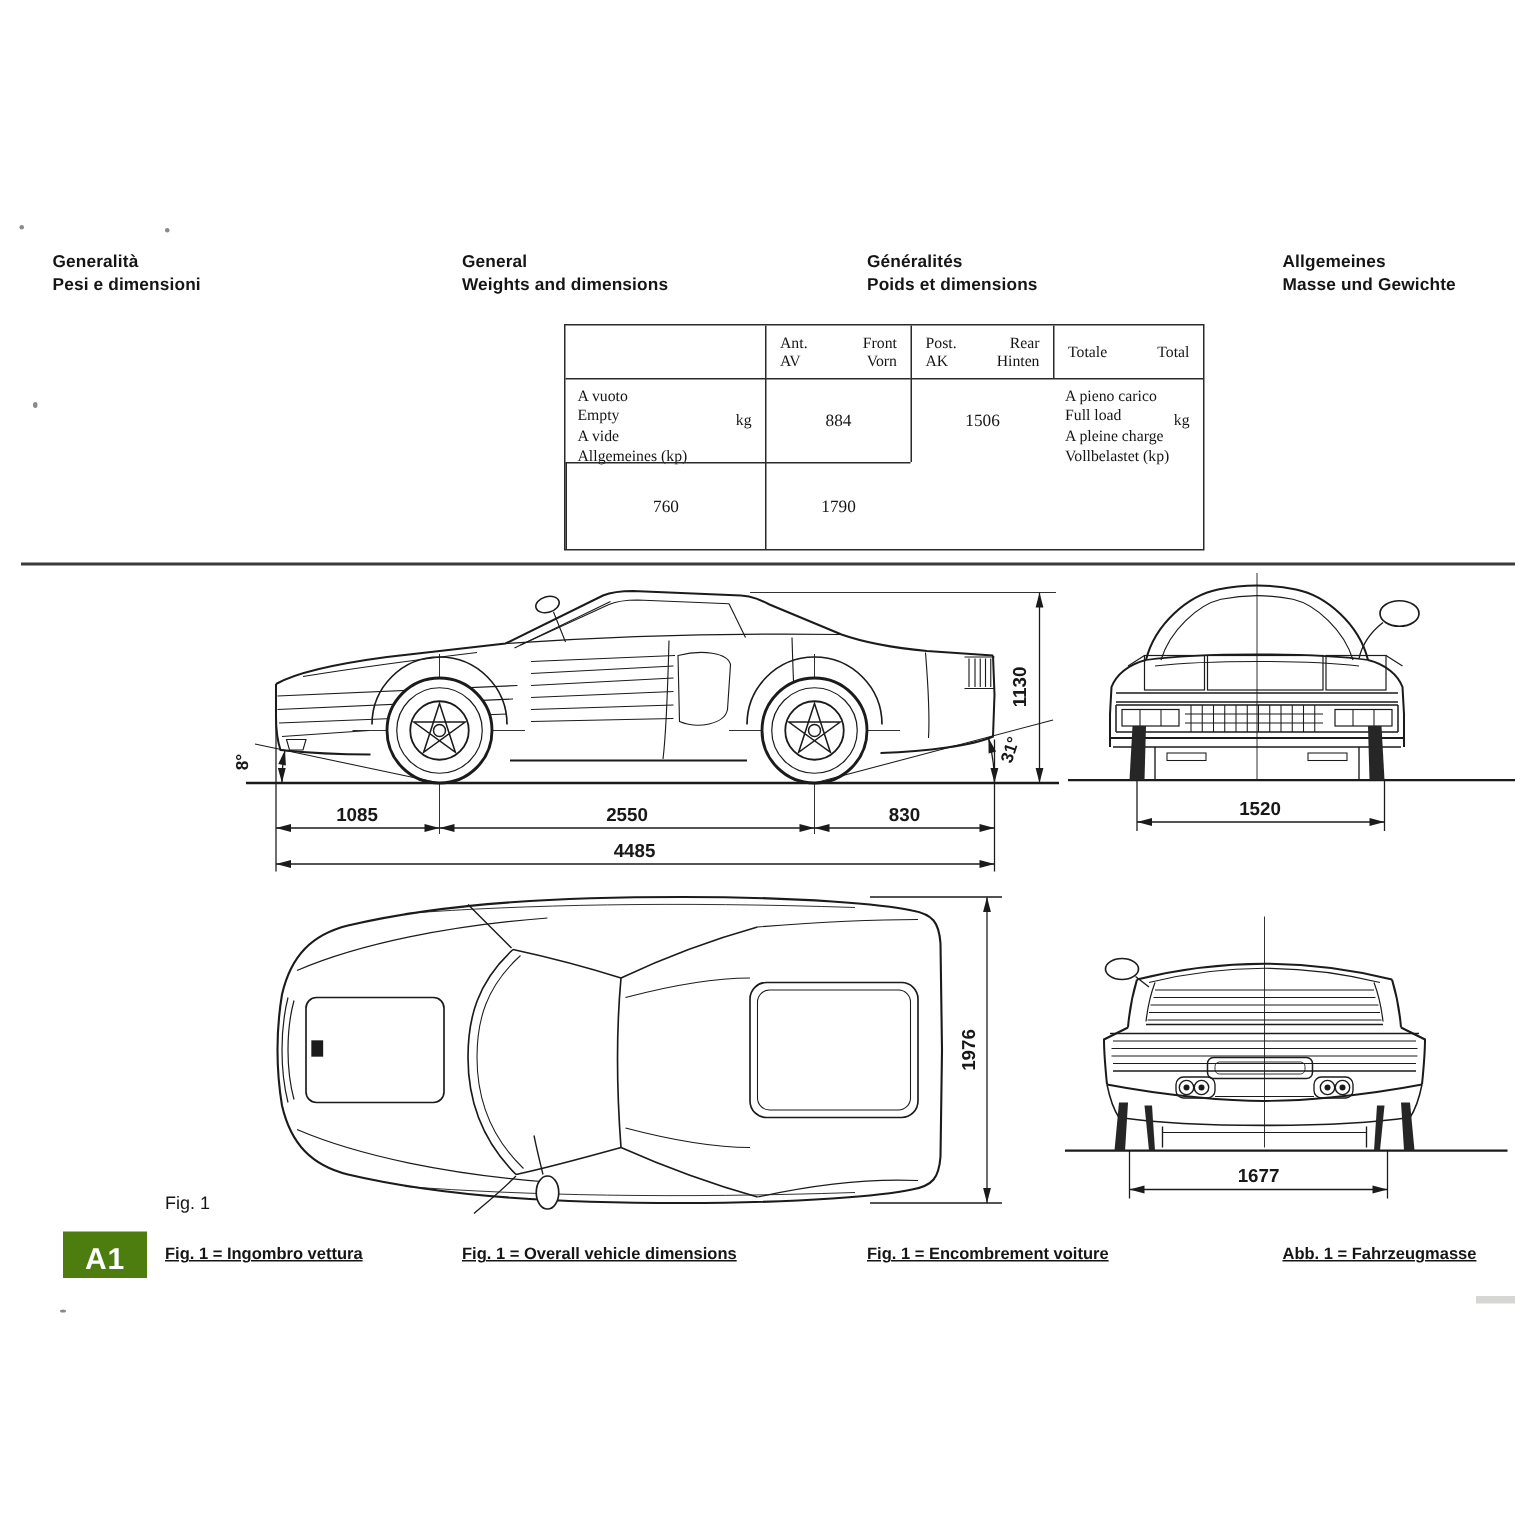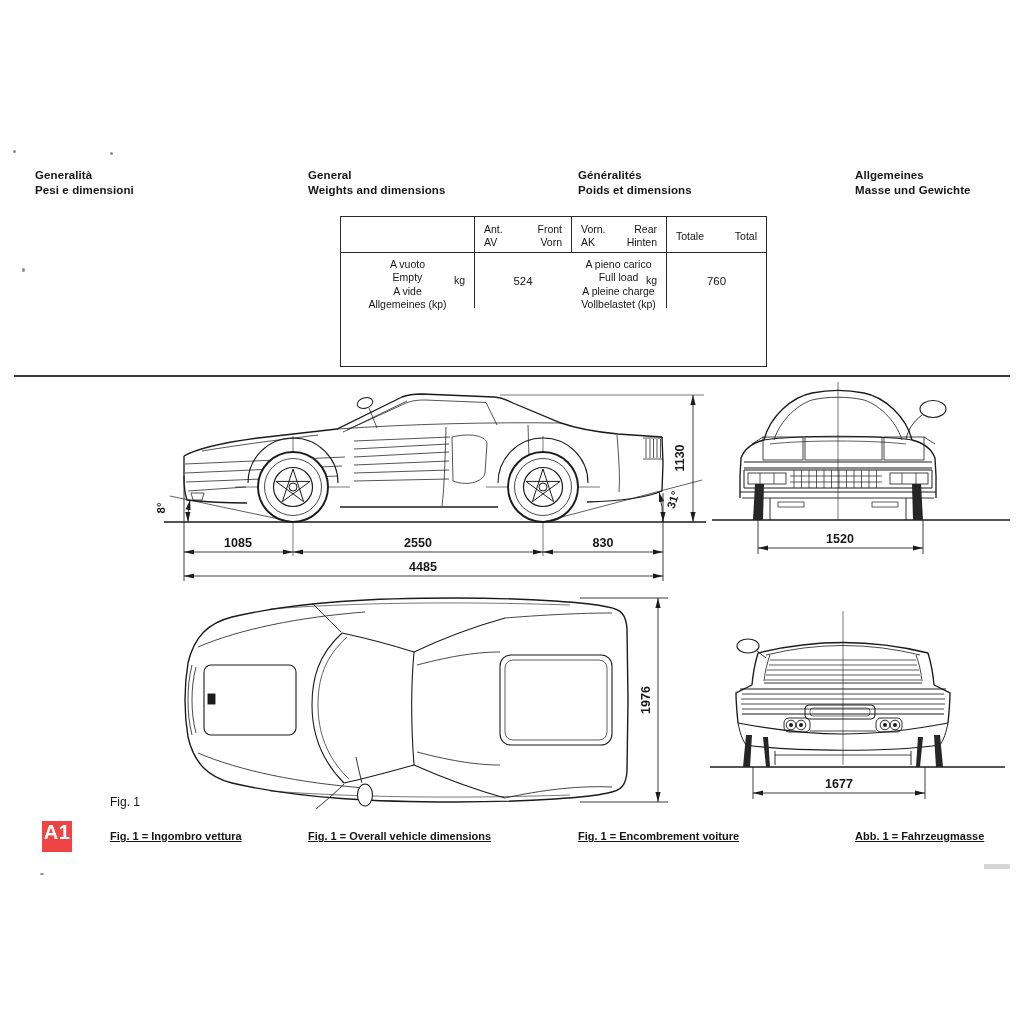--- a/index.html
+++ b/index.html
@@ -1,37 +1,37 @@
 <!DOCTYPE html>
 <html><head>
 <meta charset="utf-8">
 <style>
   html,body{margin:0;padding:0;background:#fff;}
   .sheet{position:relative;width:1024px;height:1024px;background:#ffffff;overflow:hidden;
          font-family:"Liberation Sans",sans-serif;color:#151515;}
   
   .hdr{position:absolute;top:168px;font-size:11.5px;font-weight:700;line-height:1.32;letter-spacing:.1px;}
   
-  .wtable{position:absolute;left:340px;top:216px;width:425px;height:149px;
+  .wtable{position:absolute;left:376px;top:216px;width:425px;height:149px;
           display:grid;grid-template-columns:133px 97px 95px 100px;grid-template-rows:35px 56px 58px;
-          border:1.8px solid #2a2a2a;font-size:10.5px;}
+          border:1.8px solid #2a2a2a;font-size:10.5px;font-family:Liberation Serif, serif;}
   .wtable>div{position:relative;box-sizing:border-box;}
   .bl{border-left:1.5px solid #2a2a2a;}
   .bt{border-top:1.5px solid #2a2a2a;}
   .hcell{display:flex;flex-direction:column;justify-content:center;gap:1px;padding:2px 9px 0 9px;}
   .hline{display:flex;justify-content:space-between;}
-  .labcell{padding:5px 8px;line-height:1.28;text-align:center;}
+  .labcell{padding:5px 8px;line-height:1.28;}
   .kg{position:absolute;right:9px;top:50%;transform:translateY(-50%);}
   .vcell{display:flex;align-items:center;justify-content:center;font-size:11.5px;}
   
   .rule{position:absolute;left:14px;top:375px;width:996px;height:2.2px;background:#3b3b3b;}
   
   .figlabel{position:absolute;left:110px;top:795px;font-size:12px;font-weight:400;}
-  .a1box{position:absolute;left:42px;top:821px;width:30px;height:31px;background:#ef4444;
-         display:flex;align-items:flex-start;justify-content:center;}
+  .a1box{position:absolute;left:42px;top:821px;width:56px;height:31px;background:#4d7c0f;
+         display:flex;align-items:flex-end;justify-content:center;}
   .a1box span{color:#fff;font-size:20px;font-weight:700;letter-spacing:.5px;}
   .cap{position:absolute;top:830px;font-size:11px;font-weight:700;text-decoration:underline;}
   
   svg{position:absolute;overflow:visible;}
   svg text{font-family:"Liberation Sans",sans-serif;font-weight:700;fill:#181818;}
   .dot{position:absolute;background:#8a8a8a;border-radius:50%;}
   .smudge{position:absolute;background:#b5b5b0;opacity:.55;}
 </style>
 </head>
 <body>
@@ -70,21 +70,21 @@
         <span>Ant.</span>
         <span>Front</span>
       </div>
       <div class="hline">
         <span>AV</span>
         <span>Vorn</span>
       </div>
     </div>
     <div class="bl hcell">
       <div class="hline">
-        <span>Vorn.</span>
+        <span>Post.</span>
         <span>Rear</span>
       </div>
       <div class="hline">
         <span>AK</span>
         <span>Hinten</span>
       </div>
     </div>
     <div class="bl hcell">
       <div class="hline">
         <span>Totale</span>
@@ -92,30 +92,32 @@
       </div>
     </div>
 
     <div class="bt labcell">
       <div>A vuoto</div>
       <div>Empty</div>
       <div>A vide</div>
       <div>Allgemeines (kp)</div>
       <span class="kg">kg</span>
     </div>
-    <div class="bt bl vcell">524</div>
+    <div class="bt bl vcell">884</div>
+    <div class="bt bl vcell">1506</div>
 
     <div class="bt labcell">
       <div>A pieno carico</div>
       <div>Full load</div>
       <div>A pleine charge</div>
       <div>Vollbelastet (kp)</div>
       <span class="kg">kg</span>
     </div>
     <div class="bt bl vcell">760</div>
+    <div class="bt bl vcell">1790</div>
   </div>
 
   <div class="rule"></div>
 
   <svg style="left:150px;top:380px" width="570" height="220" viewBox="0 0 570 220">
 
     <path d="M14,142 L556,142" stroke="#1b1b1b" stroke-width="1.6" fill="none"></path>
 
     <g stroke="#1b1b1b" fill="none" stroke-width="1.35">
       <path d="M34,76 C48,68 78,62 108,58 C136,55 162,52 187,49 L252,17 C257,15 264,14 272,14 L344,17 C352,17.5 357,20 363,23 L411,43 C428,49 452,52.5 468,54 L512,57"></path>

